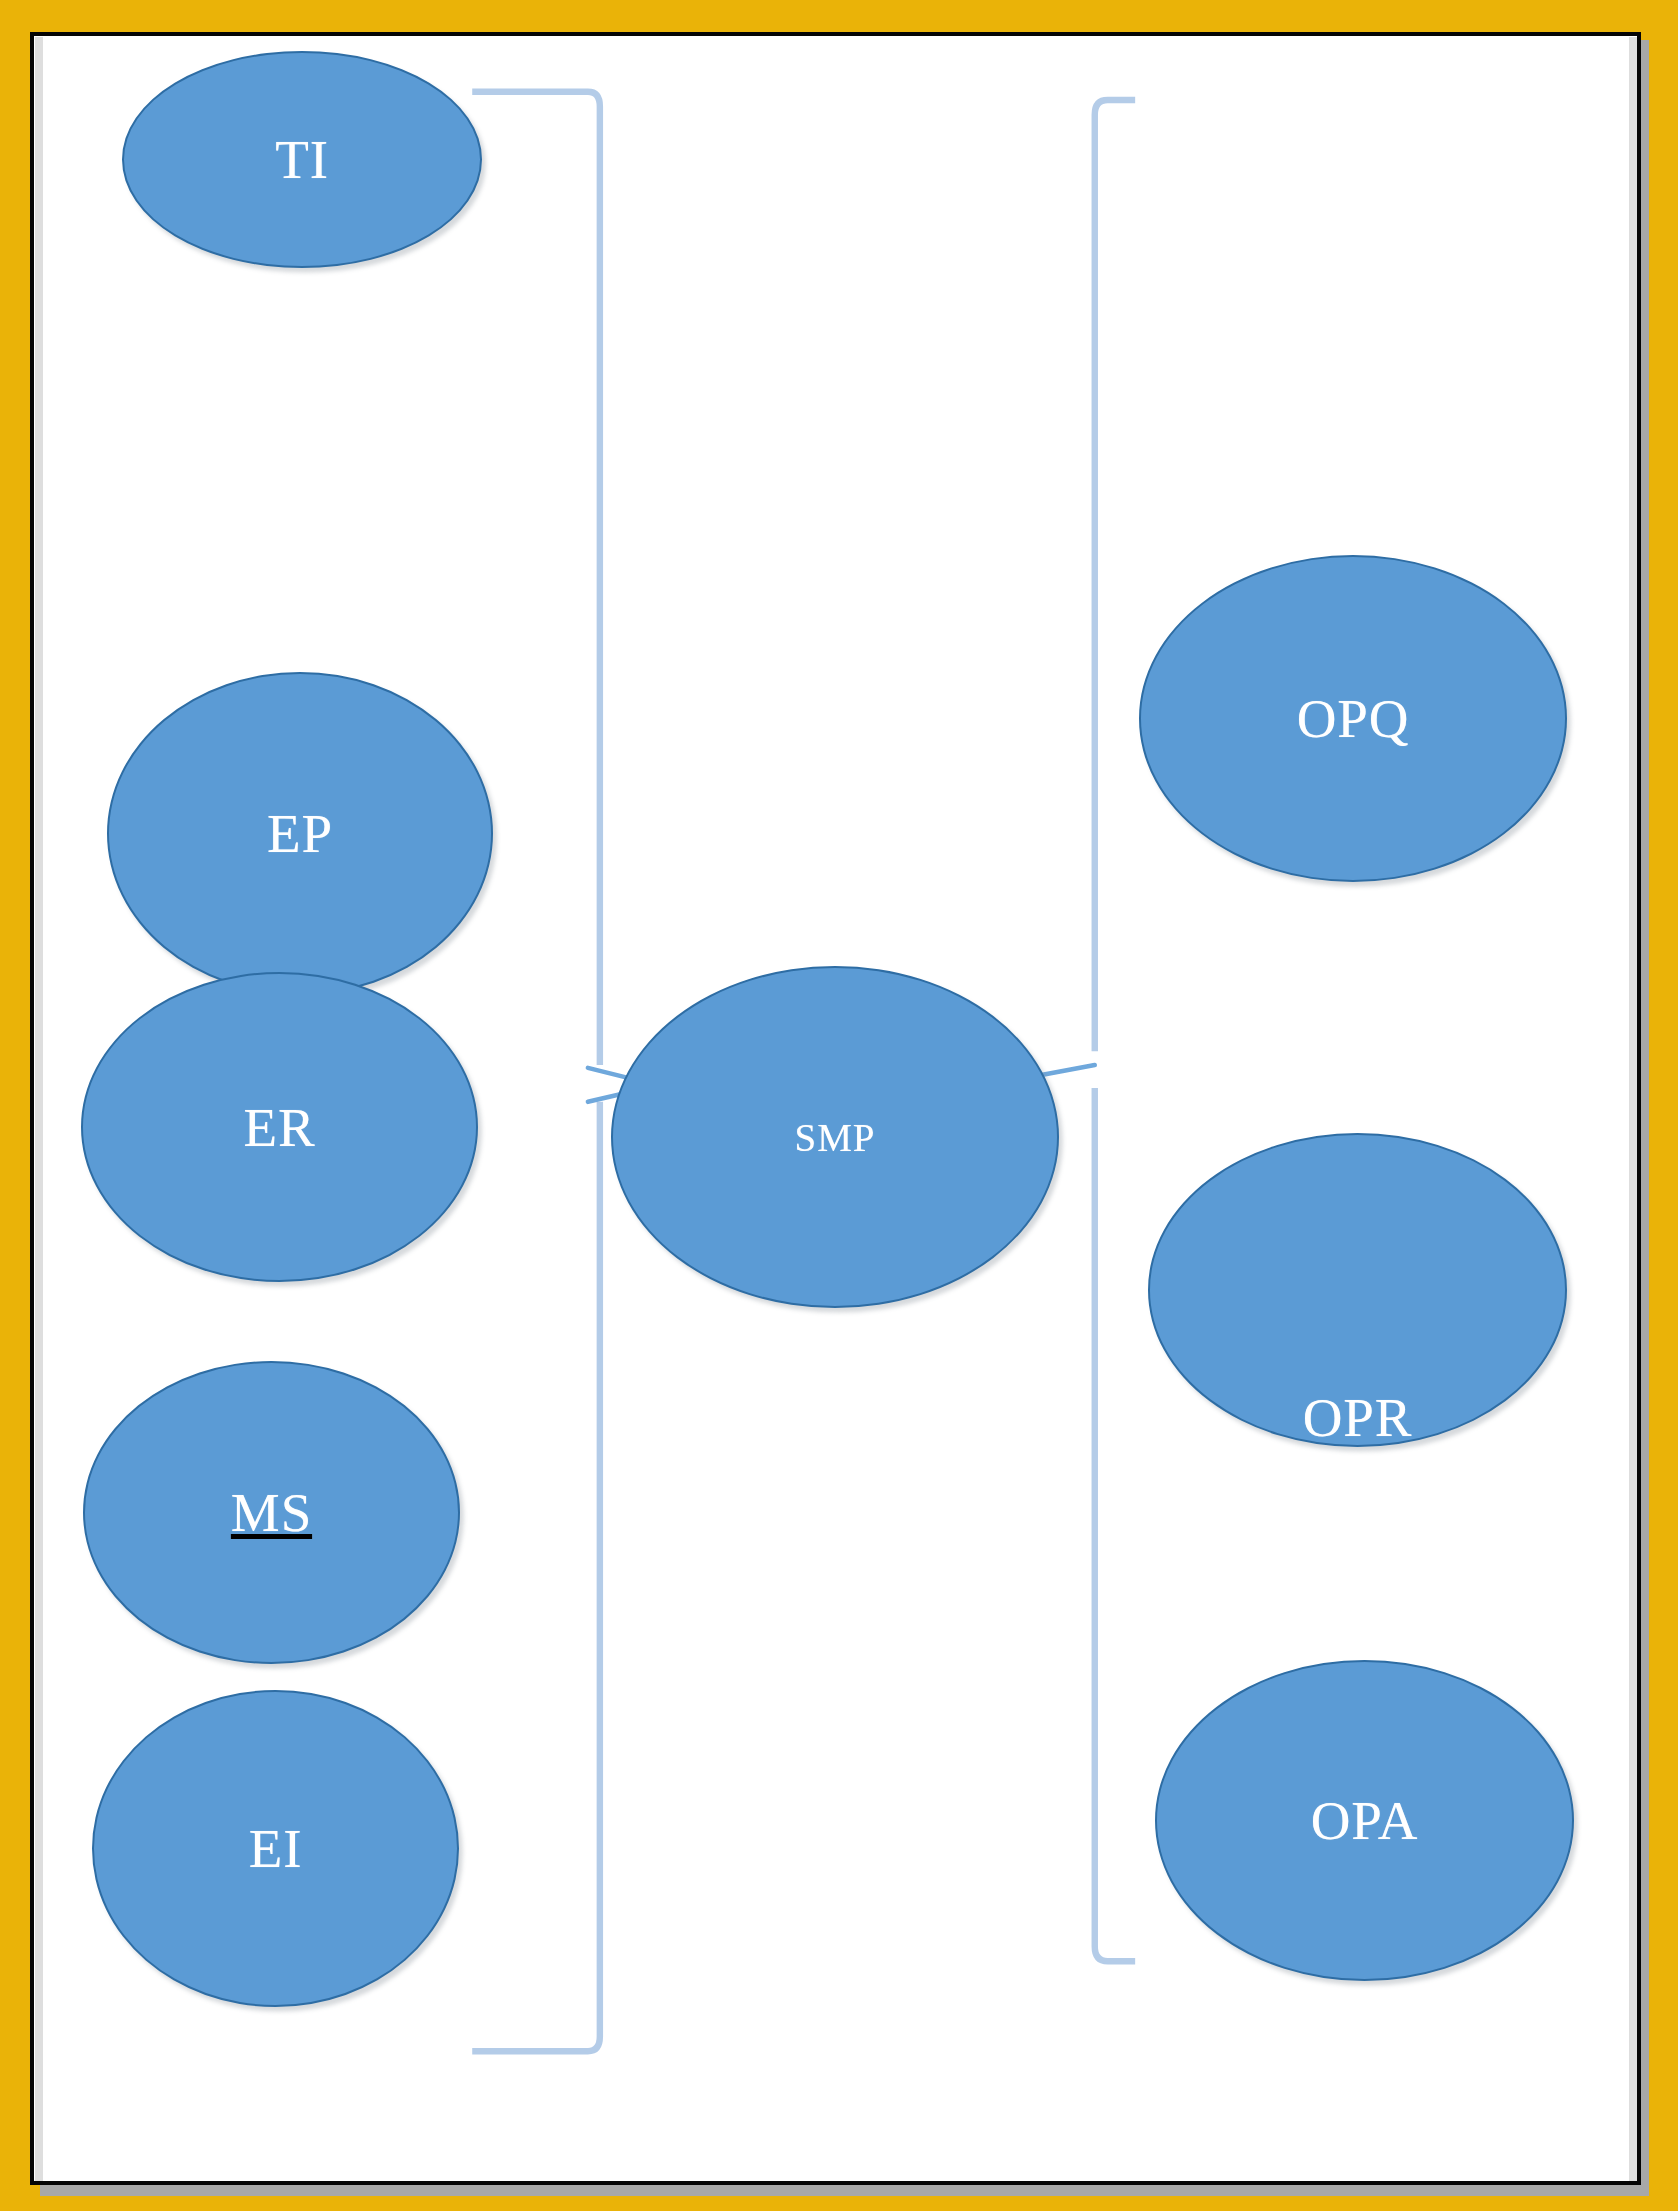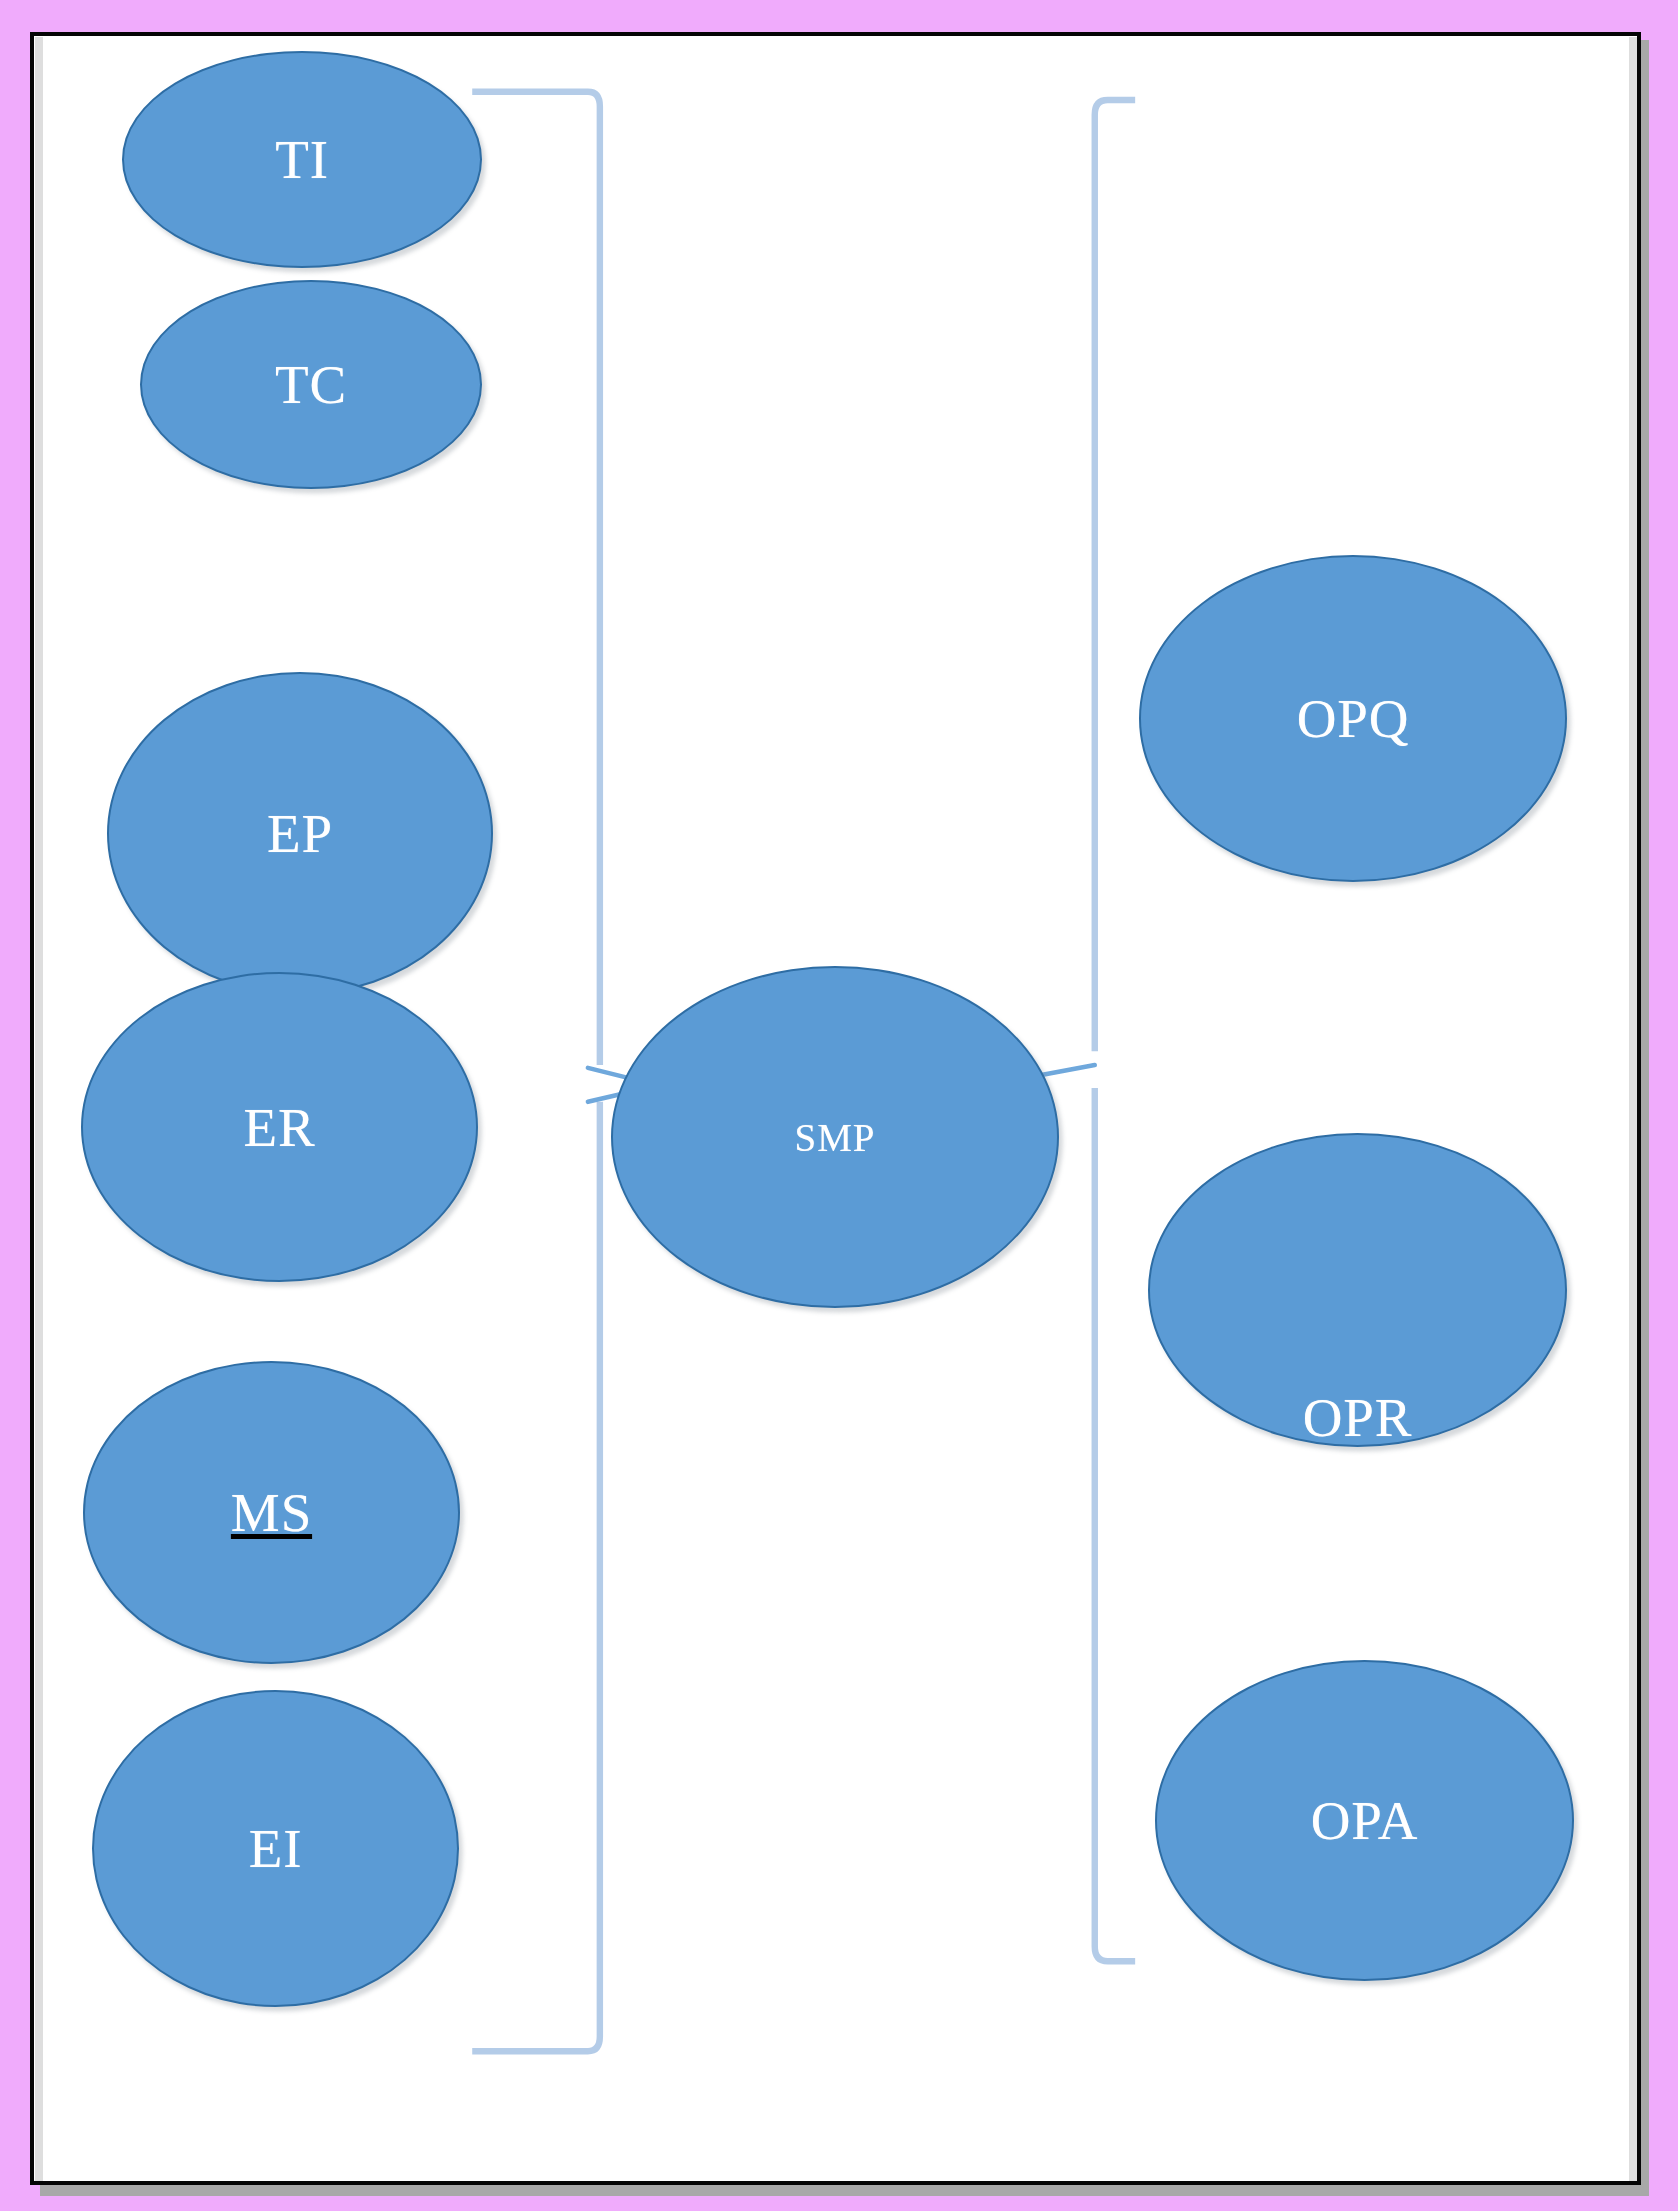--- a/index.html
+++ b/index.html
@@ -5,21 +5,21 @@
 <style>
   html, body {
     margin: 0;
     padding: 0;
     background: #ffffff;
   }
   #canvas {
     position: relative;
     width: 1679px;
     height: 2211px;
-    background: #f0abfc;
+    background: #eab308;
     font-family: "Liberation Serif", "DejaVu Serif", serif;
     overflow: hidden;
   }
   
   #frame-shadow {
     position: absolute;
     left: 40px;
     top: 40px;
     width: 1609px;
     height: 2156px;
@@ -106,23 +106,20 @@
 
     <g stroke="#6FA8DC" stroke-width="5" fill="none" stroke-linecap="round">
       <path d="M 1192 1160 L 1128 1172"></path>
     </g>
   </svg>
 
   <div class="node" style="left:122px; top:51px; width:360px; height:217px;">
     <span class="node-label">TI</span>
   </div>
 
-  <div class="node" style="left:140px; top:280px; width:342px; height:209px;">
-    <span class="node-label">TC</span>
-  </div>
 
   <div class="node" style="left:107px; top:672px; width:386px; height:323px;">
     <span class="node-label">EP</span>
   </div>
 
   <div class="node" style="left:81px; top:972px; width:397px; height:310px;">
     <span class="node-label">ER</span>
   </div>
 
   <div class="node" style="left:83px; top:1361px; width:377px; height:303px;text-decoration:underline;">

